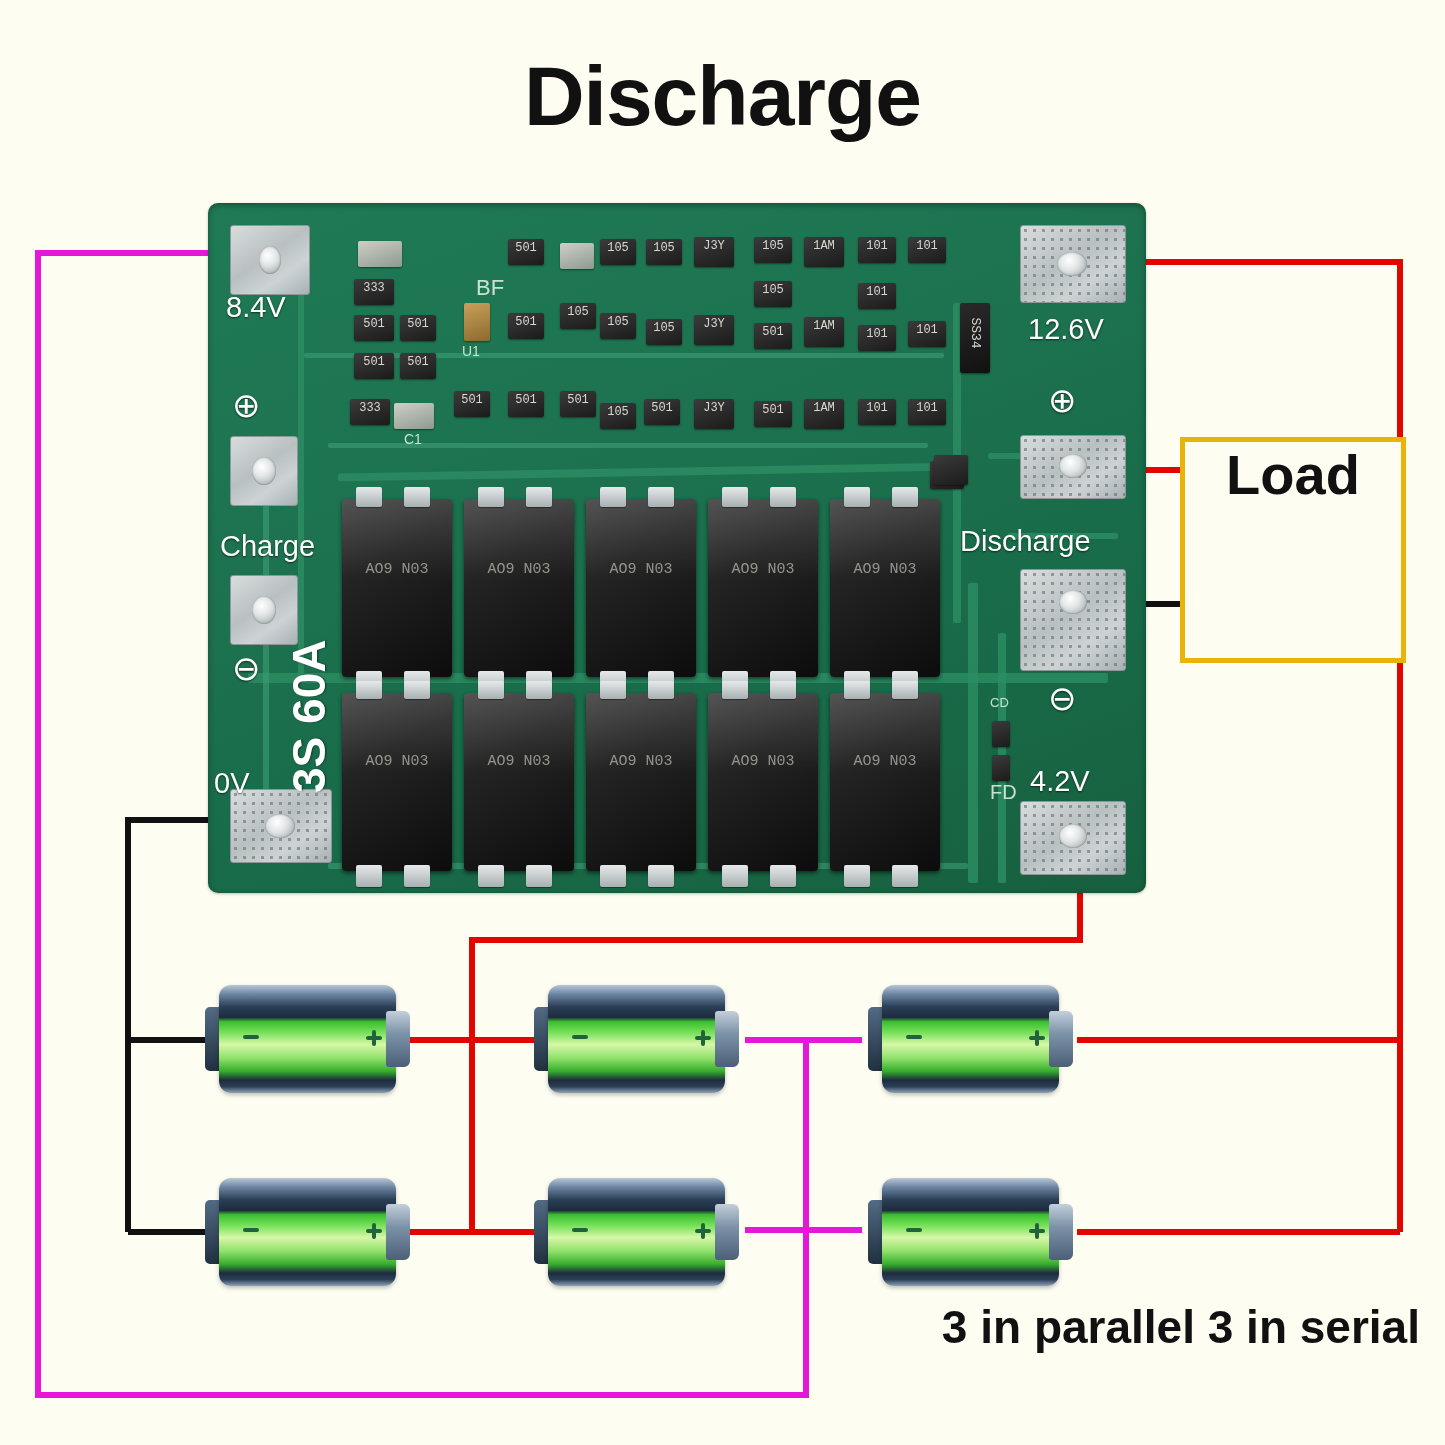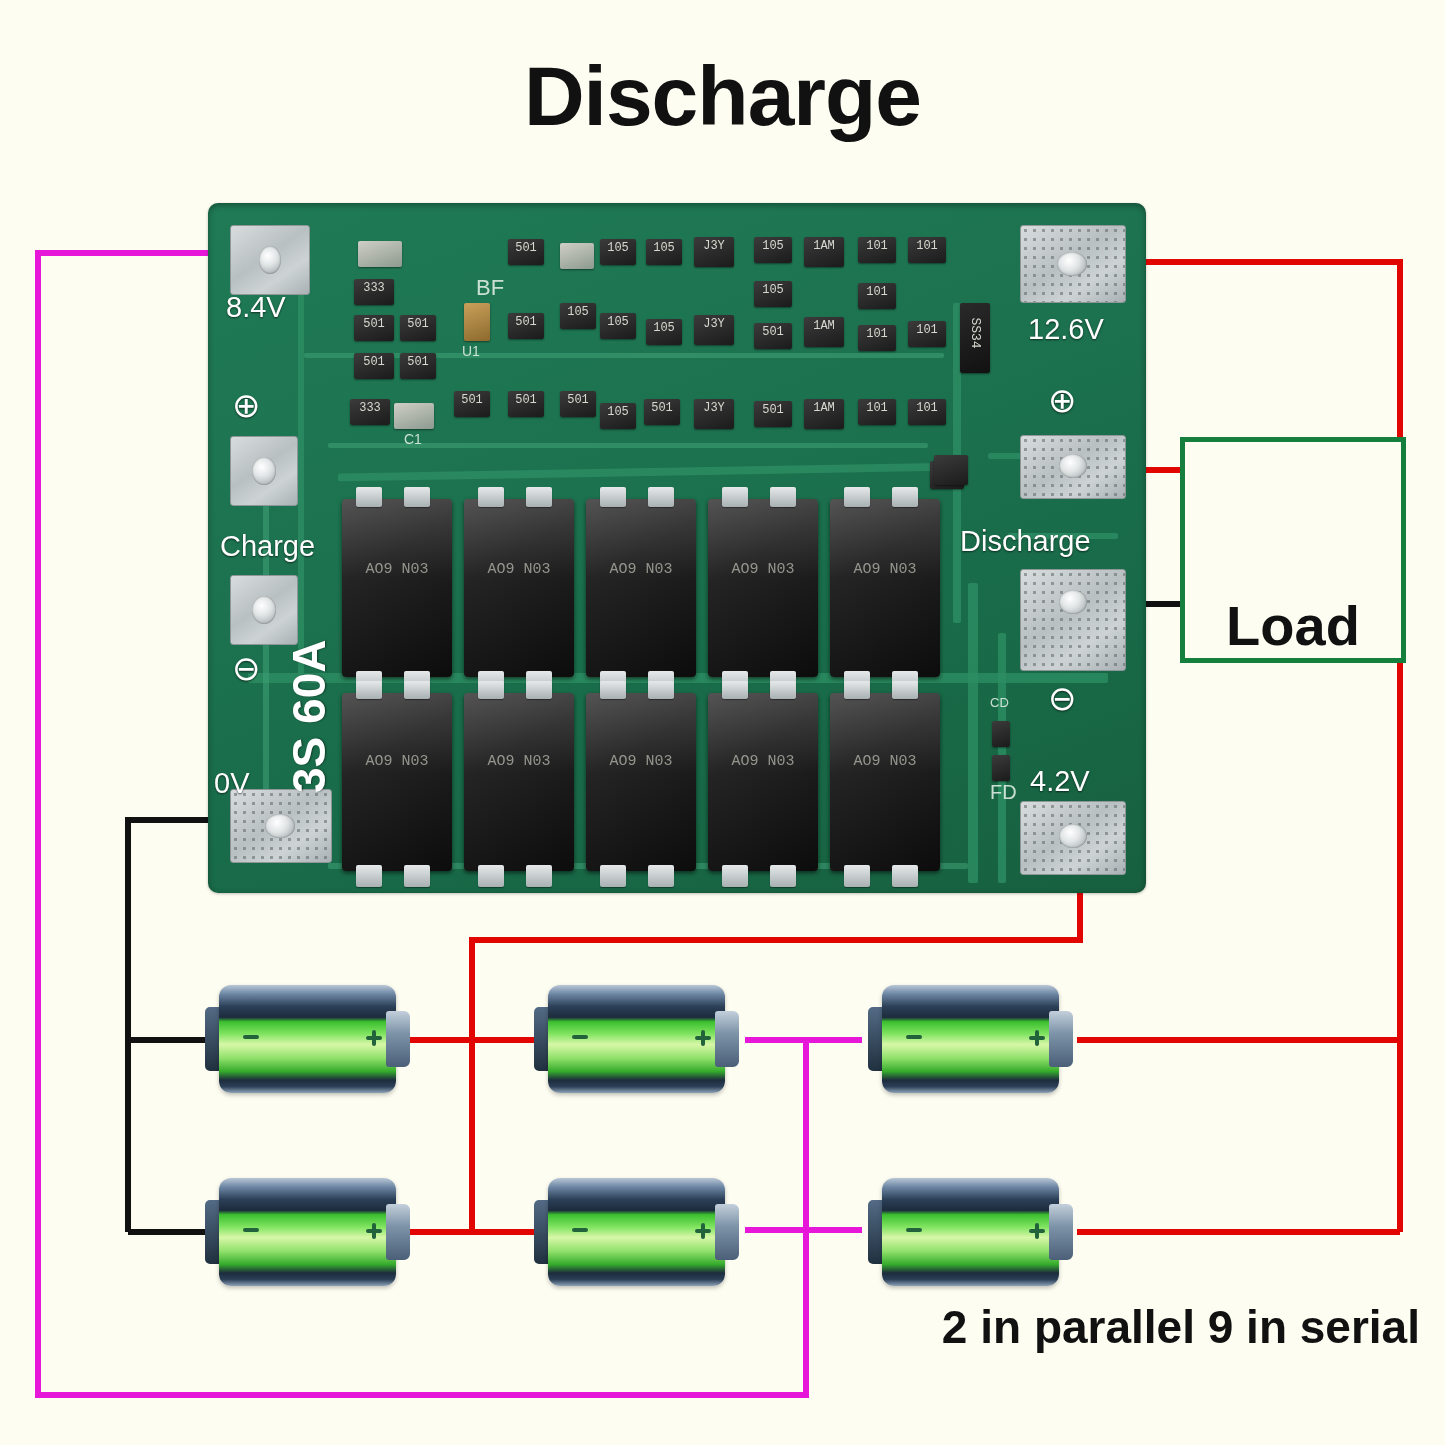--- a/index.html
+++ b/index.html
@@ -147,23 +147,23 @@
     transform: rotate(-90deg);
     transform-origin: left top;
     white-space: nowrap;
     text-shadow: 0 1px 2px rgba(0,0,0,.5);
   }
 
   
   #load-box {
     left: 1180px; top: 437px;
     width: 216px; height: 216px;
-    border: 5px solid #15803d;
+    border: 5px solid #eab308;
     background: #fdfdf2;
-    display: flex; align-items: flex-end; justify-content: center;
+    display: flex; align-items: flex-start; justify-content: center;
   }
   #load-box span {
     font-size: 56px; font-weight: bold; color: #111;
   }
 
   
   .battery { position: absolute; width: 205px; height: 108px; }
   .bat-body {
     position: absolute; left: 14px; top: 0; width: 177px; height: 108px;
     border-radius: 12px;
@@ -569,15 +569,15 @@
   </div>
   <div class="battery abs" style="left:868px; top:1178px;">
     <div class="bat-cap-l"></div>
       <div class="bat-body"></div>
       <div class="bat-cap-r"></div>
     <div class="bat-minus"></div>
       <div class="bat-plus-v"></div>
       <div class="bat-plus-h"></div>
   </div>
 
-  <div id="caption" class="abs">2 in parallel 9 in serial</div>
+  <div id="caption" class="abs">3 in parallel 3 in serial</div>
 
 </div>
 
 </body></html>

